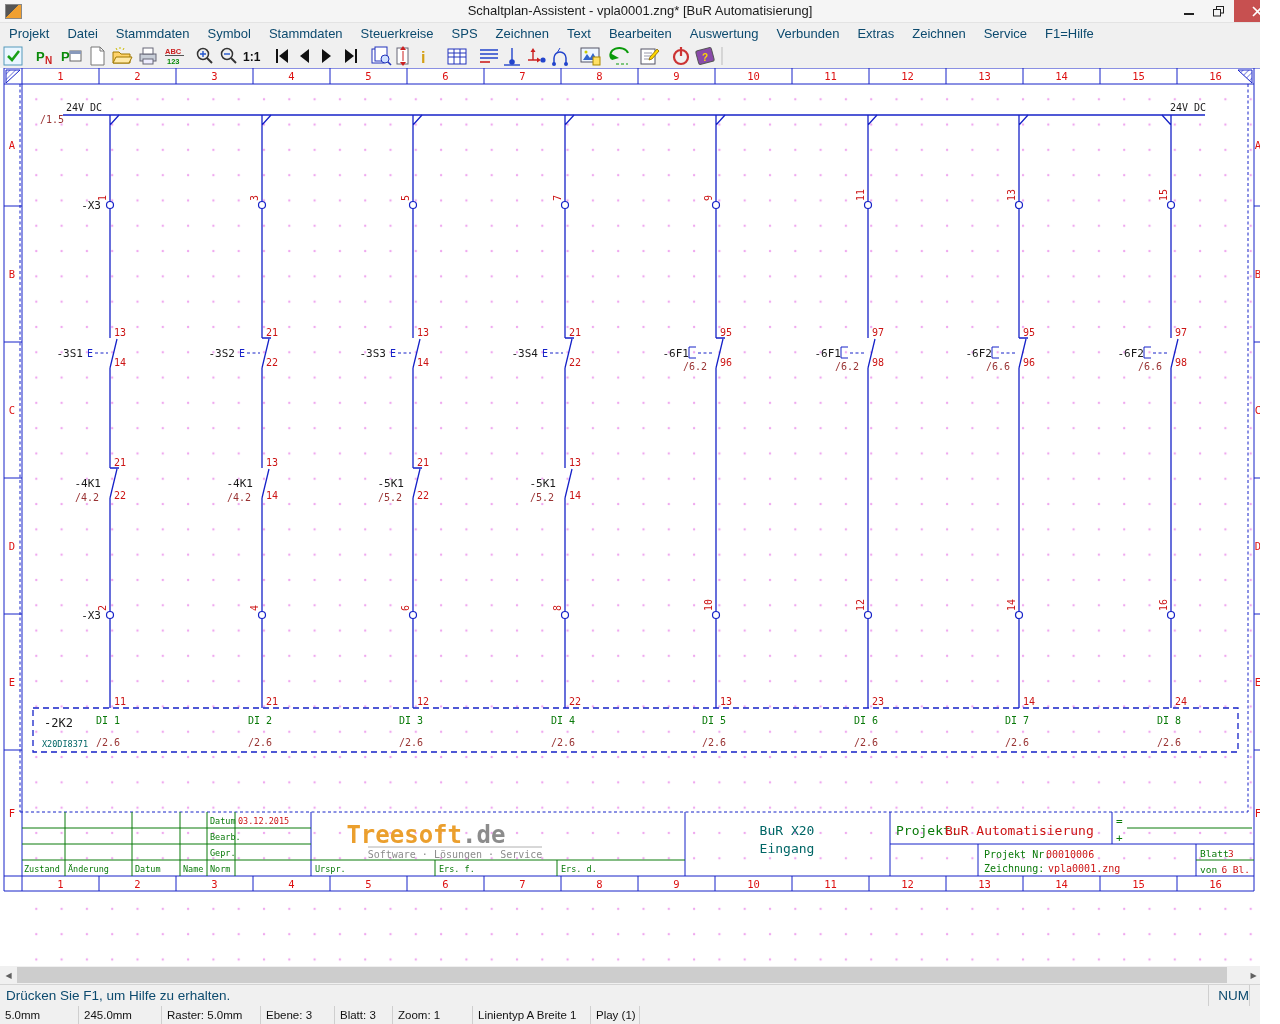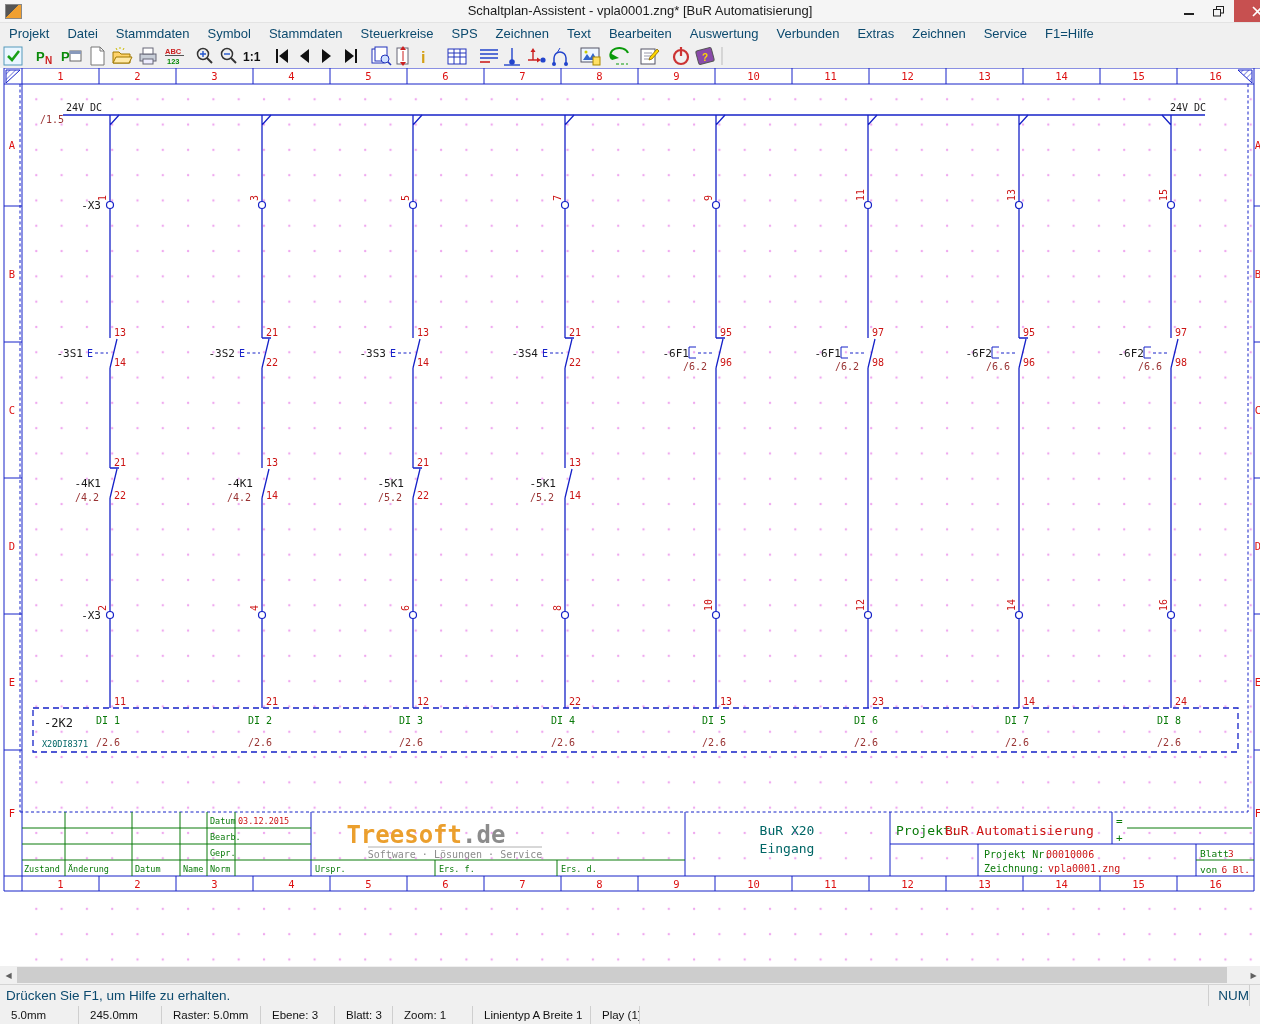--- a/index.html
+++ b/index.html
@@ -19,21 +19,21 @@
   .vscroll{position:absolute;left:1262px;top:84px;width:18px;height:882px;background:#f0f0f0}
   .hscroll{position:absolute;left:0;top:966px;width:1262px;height:18px;background:#f0f0f0}
   .corner{position:absolute;left:1262px;top:966px;width:18px;height:18px;background:#f0f0f0}
   .sarrow{position:absolute;color:#606060;font-size:8px;display:flex;align-items:center;justify-content:center}
   .vthumb{position:absolute;left:1px;width:16px;background:#cdcdcd}
   .hthumb{position:absolute;top:1px;height:16px;background:#cdcdcd}
   .status1{position:absolute;top:984px;left:0;width:1280px;height:22px;background:#f0f0f0;border-top:1px solid #d4d4d4;font-size:13.5px;color:#0c4a6e}
   .msg{position:absolute;left:6px;top:3px}
   .numcell{position:absolute;right:30px;top:0;width:40px;height:22px;border-left:1px solid #cfcfcf;border-right:1px solid #cfcfcf;text-align:right;line-height:22px}
   .status2{position:absolute;top:1006px;left:0;width:1280px;height:18px;background:#f0f0f0;display:flex;font-size:11.5px;color:#111}
-  .cell{border-right:1px solid #cfcfcf;padding-left:11px;height:100%;display:flex;align-items:center;box-sizing:border-box;white-space:nowrap;overflow:hidden}
+  .cell{border-right:1px solid #cfcfcf;padding-left:5px;height:100%;display:flex;align-items:center;box-sizing:border-box;white-space:nowrap;overflow:hidden}
   
   .L{stroke:#1622c8;stroke-width:1.3;fill:none}
   .Lt{stroke:#1622c8;stroke-width:1;fill:none}
   .D{stroke-dasharray:6 4}
   .d2{stroke-dasharray:3 2.5}
   .G{stroke:#0a7a0a;stroke-width:1;fill:none}
   .term{fill:#fff;stroke:#1622c8;stroke-width:1.2}
   .red{fill:#cc1414}.blk{fill:#1a1a1a}.mar{fill:#993333}.grn{fill:#0a7a0a}.teal{fill:#006666}.blue{fill:#1622c8}.gray{fill:#8c8c8c}.orange{fill:#eb9f2d}
   .t85{font-size:8.5px}.t9{font-size:9.5px}.t10{font-size:10px}.t11{font-size:11px}.t12{font-size:12px}.t13{font-size:13px}
   .mid{text-anchor:middle}.end{text-anchor:end}

